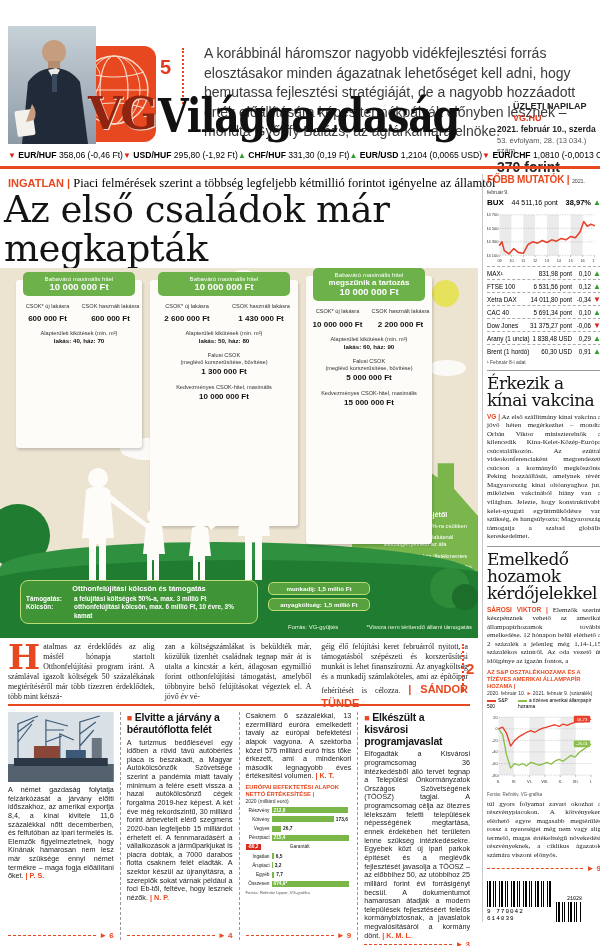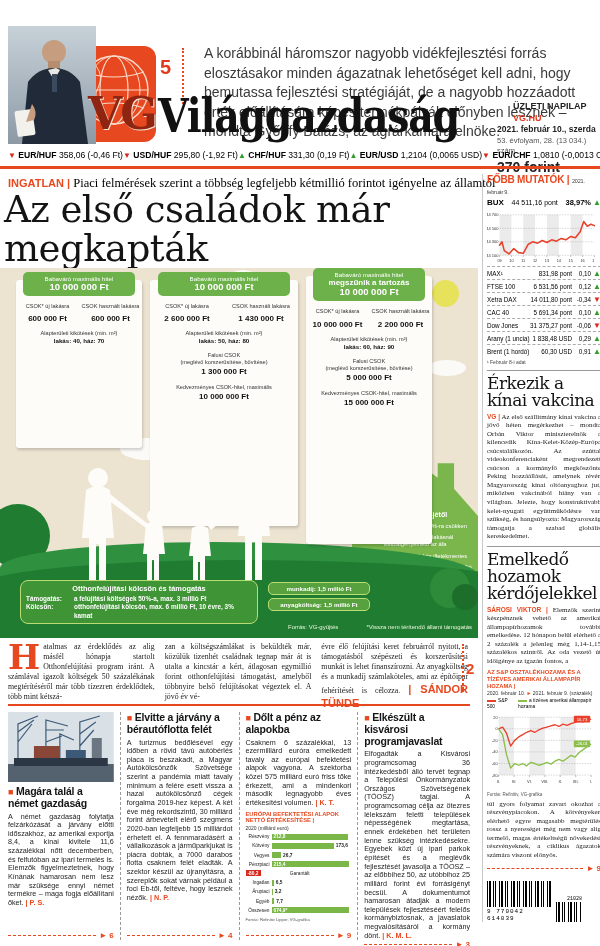--- a/index.html
+++ b/index.html
@@ -348,21 +348,21 @@
     <div id="info-src">Forrás: VG-gyűjtés</div>
     <div id="info-note">*Vissza nem térítendő állami támogatás</div>
   </div>
 
   <div class="abs" id="lead-body">
     <div class="lead-col">
       <span id="dropcap">H</span><span>atalmas az érdeklődés az alig másfél hónapja startolt Otthonfelújítási program iránt. A számlával igazolt költségek 50 százalékának megtérítéséről már több tízezren érdeklődtek, több mint kétszá-</span>
     </div>
     <div class="lead-col">zan a költségszámlákat is beküldték már, közülük tizenhét családnak tegnap már át is utalta a kincstár a kért, átlagosan egymillió forint otthonfelújítási támogatást, amelyből többnyire belső felújításokat végeztek el. A jövő év vé-</div>
     <div class="lead-col">
-      <span>évre élő felújítási keret februárról nyitott, a támogatásból szépészeti és korszerűsítési munkát is lehet finanszírozni. Az anyagköltség és a munkadíj számlaköteles, ami az építőipar fehérítését is célozza.</span>
+      <span>géig élő felújítási keret februárról nyitott, a támogatásból szépészeti és korszerűsítési munkát is lehet finanszírozni. Az anyagköltség és a munkadíj számlaköteles, ami az építőipar fehérítését is célozza.</span>
       <span class="lead-byline">| SÁNDOR TÜNDE</span>
     </div>
   </div>
   <div class="abs" id="lead-pageref">
     <span class="dots"></span>
     <span class="num">2</span>
   </div>
   <div class="abs" id="lead-rule"></div>
 
   <div class="abs" id="bottom">
@@ -374,33 +374,31 @@
           <path d="M10 52 L10 12 L30 4 M10 20 L26 8 M10 30 L24 12"></path>
           <path d="M38 52 L38 8 L60 14 M38 18 L56 18 M38 30 L54 24"></path>
           <path d="M72 52 L72 10 L92 4 M72 22 L88 10 M72 34 L86 18"></path>
           <path d="M52 52 L52 22 L66 28"></path>
         </g>
         <rect x="26" y="34" width="26" height="12" fill="#8a4737"></rect>
         <rect x="58" y="38" width="20" height="10" fill="#3c5a78"></rect>
         <rect x="6" y="46" width="94" height="8" fill="#2b3744"></rect>
         <rect x="84" y="26" width="10" height="20" fill="#6b7683"></rect>
       </svg>
-      <div class="b-title"><span class="sq">■</span> <span>Magára talál a német gazdaság</span></div>
       <div class="b-body"><span>A német gazdaság folytatja felzárkózását a járvány előtti időszakhoz, az amerikai exportja 8,4, a kínai kivitele 11,6 százalékkal nőtt decemberben, és felfutóban az ipari termelés is. Elemzők figyelmeztetnek, hogy Kínának hamarosan nem lesz már szüksége ennyi német termékre – maga fogja előállítani őket.</span> <span class="b-byline">| P. S.</span></div>
       <div class="b-foot"><span class="dash"></span><span>►</span>&nbsp;<span>6</span></div>
     </div>
 
     <div class="b-col">
       <div class="b-title"><span class="sq">■</span> <span>Elvitte a járvány a bérautóflotta felét</span></div>
       <div class="b-body"><span>A turizmus bedőlésével egy időben a rövid távú autóbérlés piaca is beszakadt, a Magyar Autókölcsönzők Szövetsége szerint a pandémia miatt tavaly minimum a felére esett vissza a hazai autókölcsönző cégek forgalma 2019-hez képest. A két éve még rekordszintű, 30 milliárd forint árbevételt elérő szegmens 2020-ban legfeljebb 15 milliárdot érhetett el. A fennmaradásért a vállalkozások a járműparkjukat is piacra dobták, a 7000 darabos flotta csaknem felét eladták. A szektor készül az újranyitásra, a szereplők sokat várnak például a foci Eb-től, feltéve, hogy lesznek nézők.</span> <span class="b-byline">| N. P.</span></div>
       <div class="b-foot"><span class="dash"></span><span>►</span>&nbsp;<span>4</span></div>
     </div>
 
     <div class="b-col">
-      <div class="b-title"><span class="sq">■</span> <span>Dőlt a pénz az alapokba</span></div>
       <div class="b-body"><span>Csaknem 6 százalékkal, 13 ezermilliárd euróra emelkedett tavaly az európai befektetési alapok vagyona. A szektorba közel 575 milliárd euró friss tőke érkezett, ami a mindenkori második legnagyobb éves értékesítési volumen.</span> <span class="b-byline">| K. T.</span></div>
       <div id="funds-chart-title">EURÓPAI BEFEKTETÉSI ALAPOK NETTÓ ÉRTÉKESÍTÉSE |</div>
       <div id="funds-chart-sub">2020 (milliárd euró)</div>
       <div id="funds-bars">
           <div class="fb-row">
             <span class="fb-name">Részvény</span>
             <div class="fb-track">
               <div class="fb-bar" style="width: 95.8559%;">
                 <span class="fb-val inside">212,8</span>
               </div>

